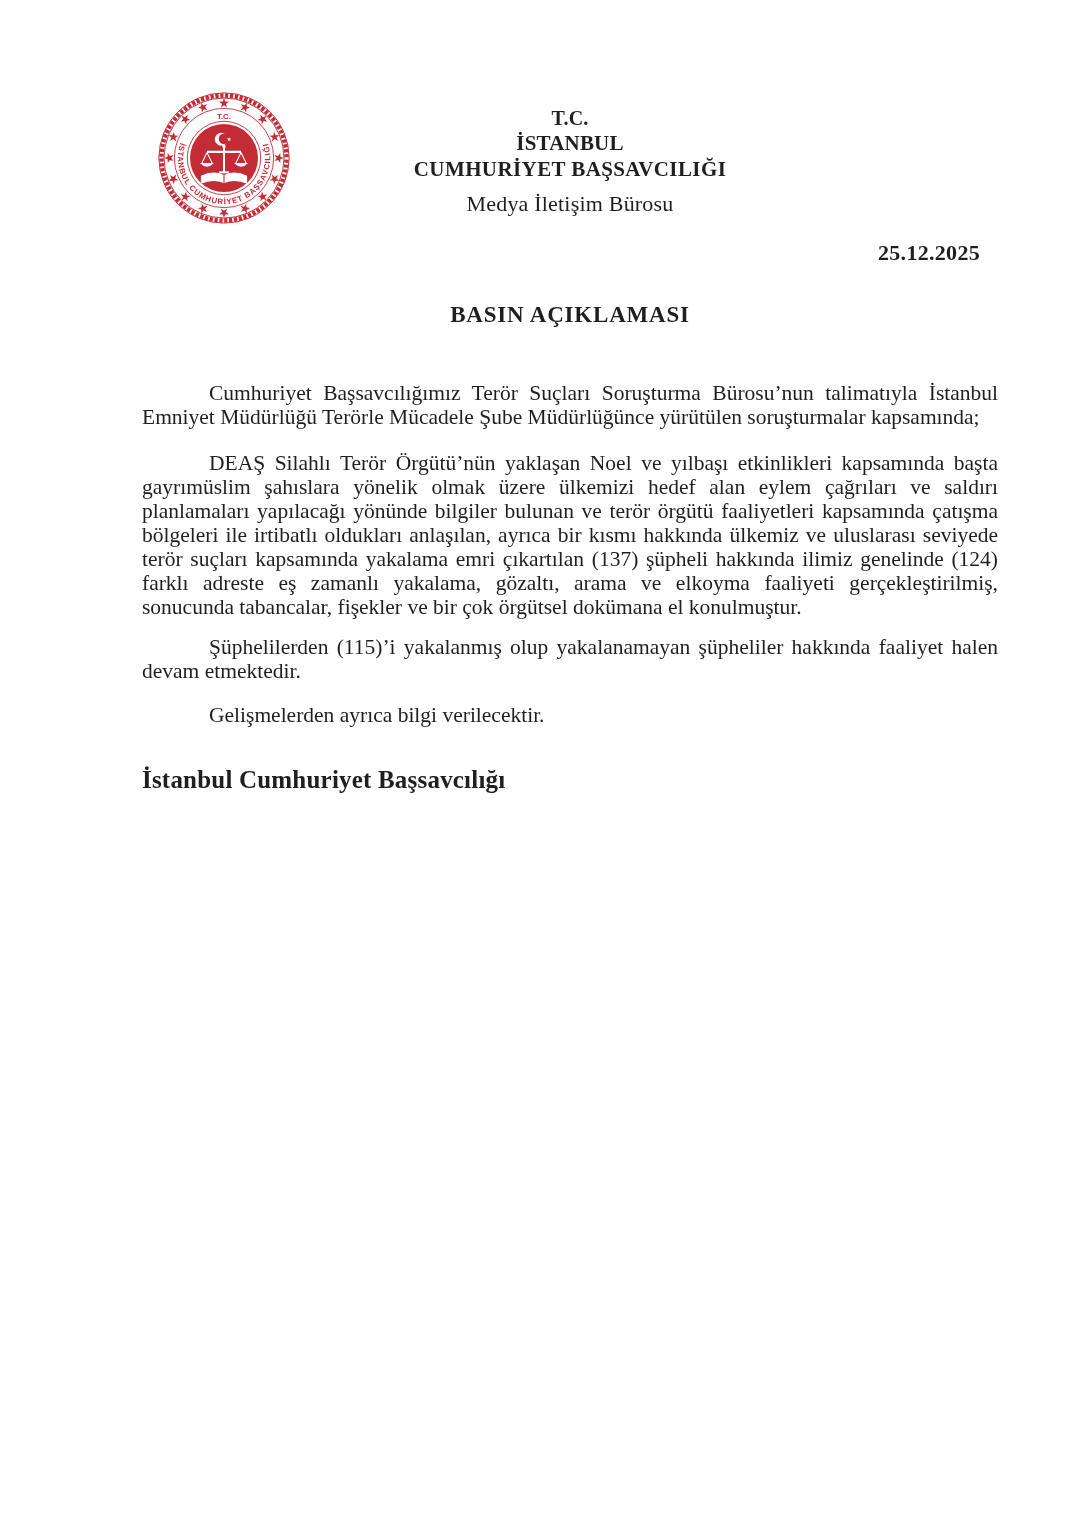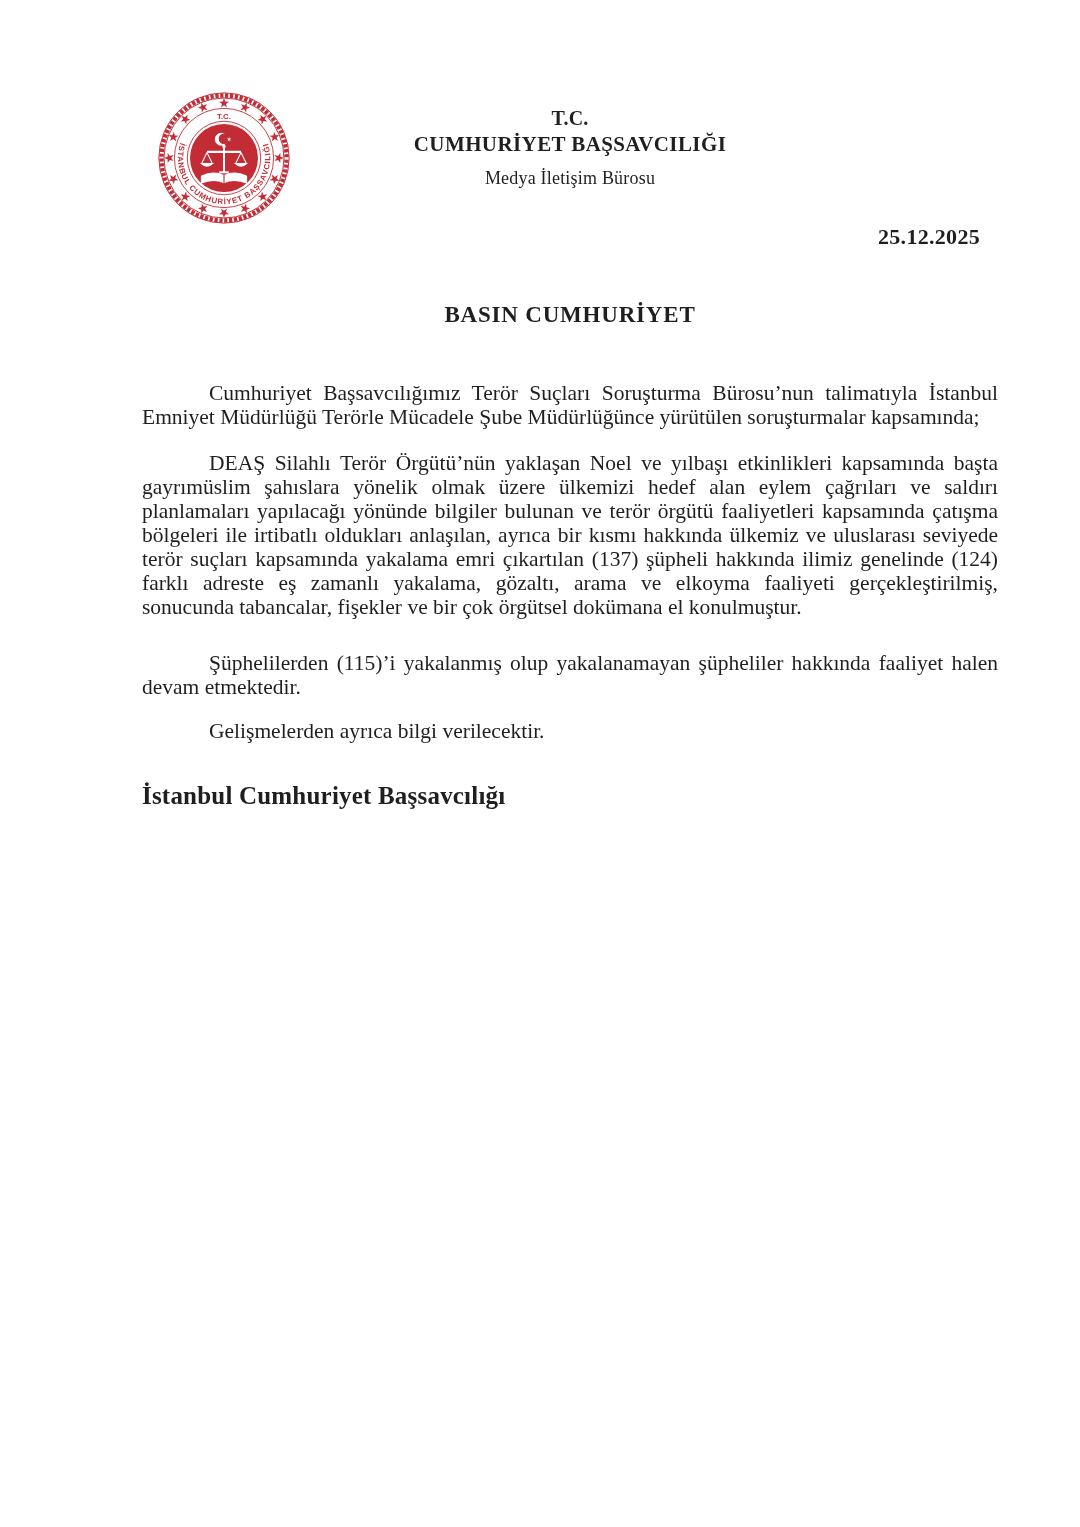--- a/index.html
+++ b/index.html
@@ -17,36 +17,36 @@
     overflow:hidden;
   }
   .emblem{position:absolute;left:156px;top:90px;width:136px;height:136px;}
   .letterhead{
     position:absolute;left:142px;top:106px;width:856px;
     text-align:center;font-weight:bold;
   }
   .lh-line{line-height:25px;font-size:21px;letter-spacing:.2px;}
   .lh-line.l1{font-size:20px;}
   .lh-line.l3{line-height:27px;letter-spacing:.4px;}
-  .lh-line.l4{font-weight:normal;font-size:18px;margin-top:8px;letter-spacing:.2px;}
+  .lh-line.l4{font-weight:normal;font-size:22px;margin-top:8px;letter-spacing:.2px;}
   .date-line{
-    position:absolute;left:142px;top:224px;width:838px;
+    position:absolute;left:142px;top:240px;width:838px;
     text-align:right;font-weight:bold;font-size:22px;letter-spacing:.3px;
   }
   .doc-title{
     position:absolute;left:142px;top:302px;width:856px;
     text-align:center;font-weight:bold;font-size:23px;letter-spacing:.8px;
   }
   .content{
     position:absolute;left:142px;top:381px;width:856px;
     font-size:21.5px;line-height:24px;text-align:justify;
   }
   .content p{text-indent:67px;}
   .content p.p1{margin-bottom:22px;}
-  .content p.p2{margin-bottom:32px;}
+  .content p.p2{margin-bottom:16px;}
   .content p.p3{margin-bottom:20px;}
   .content p.p4{margin-bottom:36px;}
   .signature{
     margin-top:41px;text-align:left;font-weight:bold;font-size:25px;
     padding-right:14px;letter-spacing:.2px;
   }
   
   .red-f{fill:var(--emblem-red);}
   .red-s{stroke:var(--emblem-red);}
   .white-f{fill:#ffffff;}
@@ -117,27 +117,28 @@
     </g>
 
     <g>
       <path class="white-f" d="M66 126 Q84 117.5 100 125 Q116 117.5 134 126 L134 138 Q116 130.5 100 137 Q84 130.5 66 138 Z"></path>
       <line class="red-s" x1="100" y1="125" x2="100" y2="137" stroke-width="1.6"></line>
     </g>
   </svg>
 
   <div class="letterhead">
     <div class="lh-line l1">T.C.</div>
+    <div class="lh-line l2">İSTANBUL</div>
     <div class="lh-line l3">CUMHURİYET BAŞSAVCILIĞI</div>
     <div class="lh-line l4">Medya İletişim Bürosu</div>
   </div>
 
   <div class="date-line">25.12.2025</div>
 
-  <div class="doc-title">BASIN CUMHURİYET</div>
+  <div class="doc-title">BASIN AÇIKLAMASI</div>
 
   <div class="content">
     <p class="p1">Cumhuriyet Başsavcılığımız Terör Suçları Soruşturma Bürosu’nun talimatıyla İstanbul Emniyet Müdürlüğü Terörle Mücadele Şube Müdürlüğünce yürütülen soruşturmalar kapsamında;</p>
     <p class="p2">DEAŞ Silahlı Terör Örgütü’nün yaklaşan Noel ve yılbaşı etkinlikleri kapsamında başta gayrımüslim şahıslara yönelik olmak üzere ülkemizi hedef alan eylem çağrıları ve saldırı planlamaları yapılacağı yönünde bilgiler bulunan ve terör örgütü faaliyetleri kapsamında çatışma bölgeleri ile irtibatlı oldukları anlaşılan, ayrıca bir kısmı hakkında ülkemiz ve uluslarası seviyede terör suçları kapsamında yakalama emri çıkartılan (137) şüpheli hakkında ilimiz genelinde (124) farklı adreste eş zamanlı yakalama, gözaltı, arama ve elkoyma faaliyeti gerçekleştirilmiş, sonucunda tabancalar, fişekler ve bir çok örgütsel dokümana el konulmuştur.</p>
     <p class="p3">Şüphelilerden (115)’i yakalanmış olup yakalanamayan şüpheliler hakkında faaliyet halen devam etmektedir.</p>
     <p class="p4">Gelişmelerden ayrıca bilgi verilecektir.</p>
     <div class="signature">İstanbul Cumhuriyet Başsavcılığı</div>
   </div>
 
 </div>

